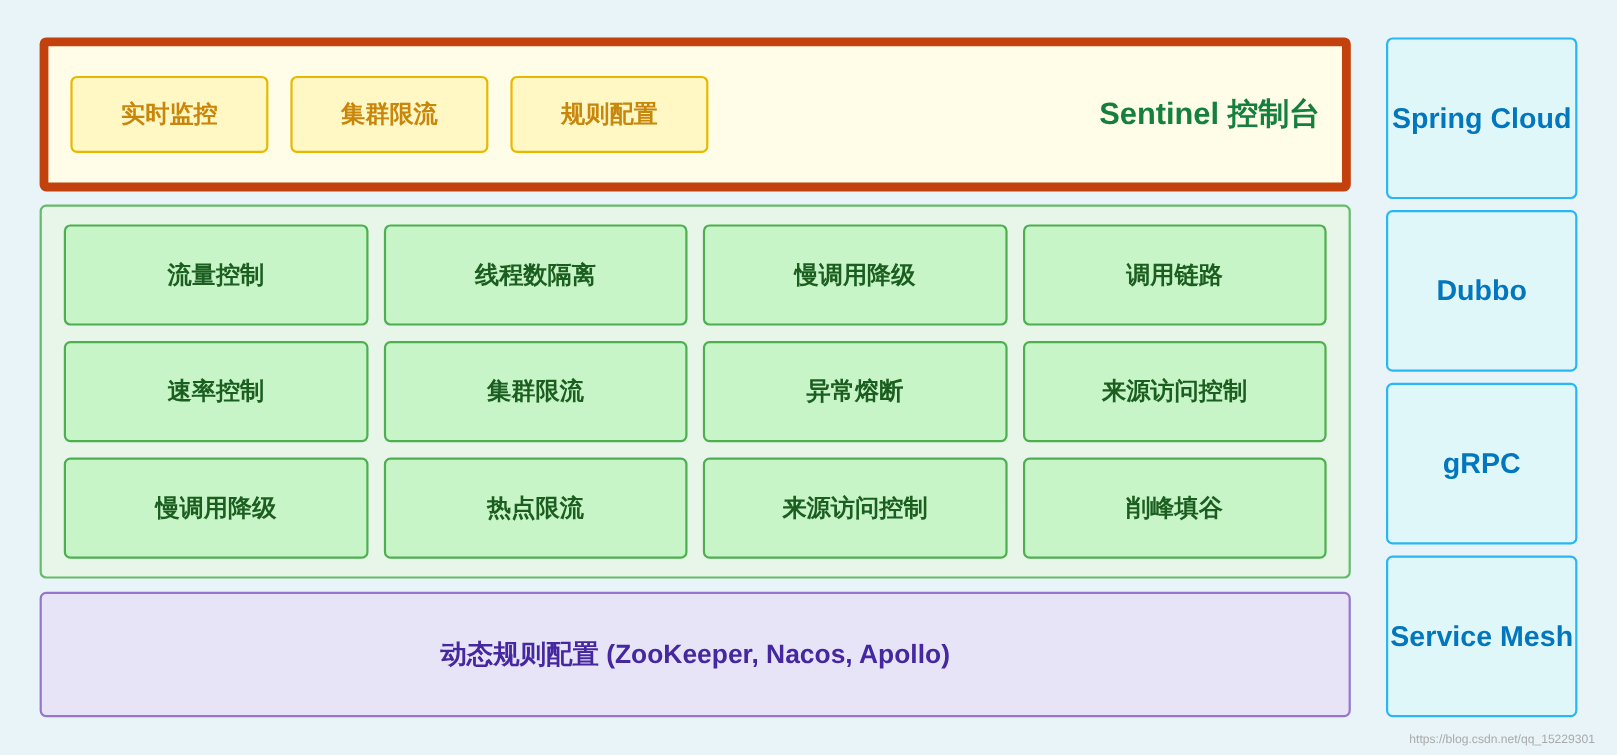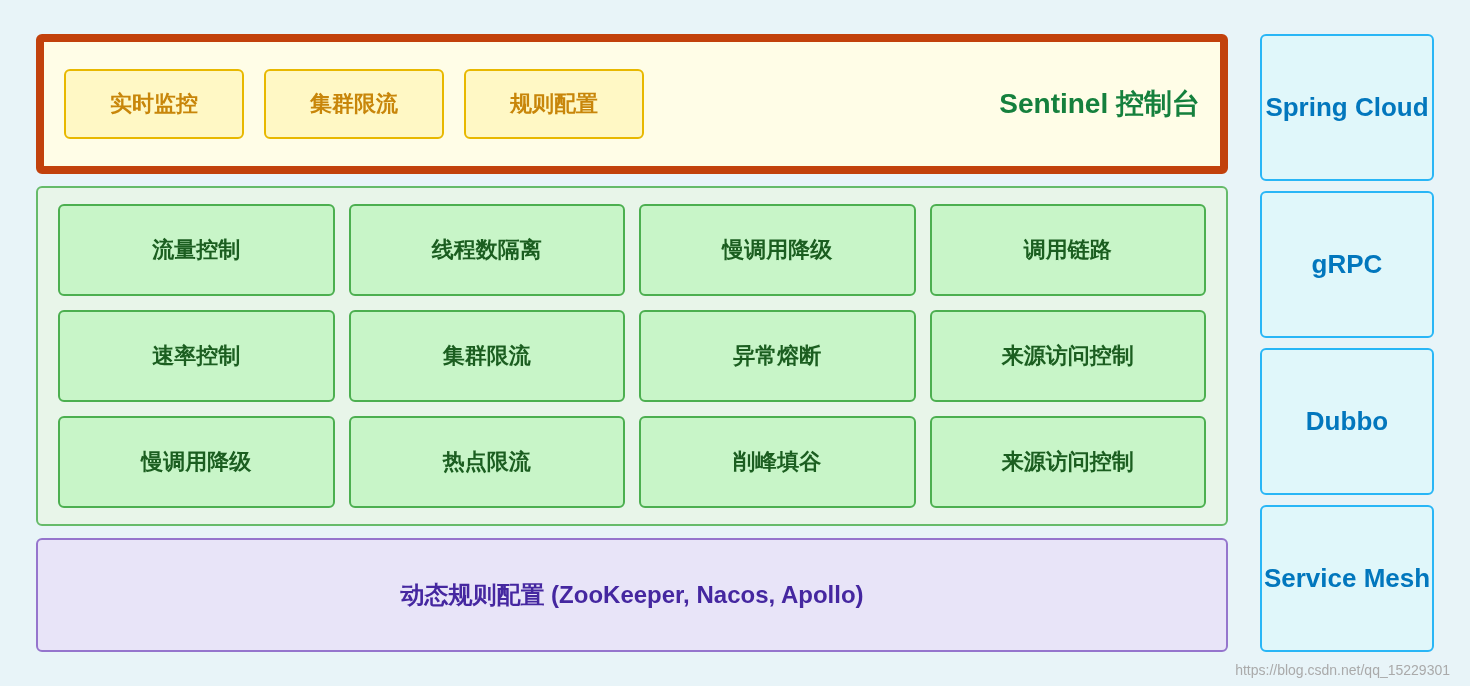--- a/index.html
+++ b/index.html
@@ -143,21 +143,21 @@
       font-weight: bold;
       text-align: center;
       line-height: 1.3;
       margin-left: 16px;
     }
 
     .watermark {
       position: absolute;
       bottom: 8px;
       right: 20px;
-      font-size: 14px;
+      font-size: 11px;
       color: #aaa;
     }
   </style>
 </head>
 <body>
 
 <div class="main-container">
 
   <div class="left-panel">
 
@@ -207,43 +207,43 @@
           <span>来源访问控制</span>
         </div>
 
         <div class="feature-box">
           <span>慢调用降级</span>
         </div>
         <div class="feature-box">
           <span>热点限流</span>
         </div>
         <div class="feature-box">
+          <span>来源访问控制</span>
+        </div>
+        <div class="feature-box">
           <span>削峰填谷</span>
-        </div>
-        <div class="feature-box">
-          <span>来源访问控制</span>
         </div>
       </div>
     </div>
 
     <div class="dynamic-section">
       <div class="dynamic-text">动态规则配置 (ZooKeeper, Nacos, Apollo)</div>
     </div>
 
   </div>
 
   <div class="right-panel">
     <div class="right-box">
       <span>Spring Cloud</span>
     </div>
     <div class="right-box">
+      <span>Dubbo</span>
+    </div>
+    <div class="right-box">
       <span>gRPC</span>
-    </div>
-    <div class="right-box">
-      <span>Dubbo</span>
     </div>
     <div class="right-box">
       <span>Service Mesh</span>
     </div>
   </div>
 </div>
 
 <div class="watermark">https://blog.csdn.net/qq_15229301</div>
 
 </body></html>

